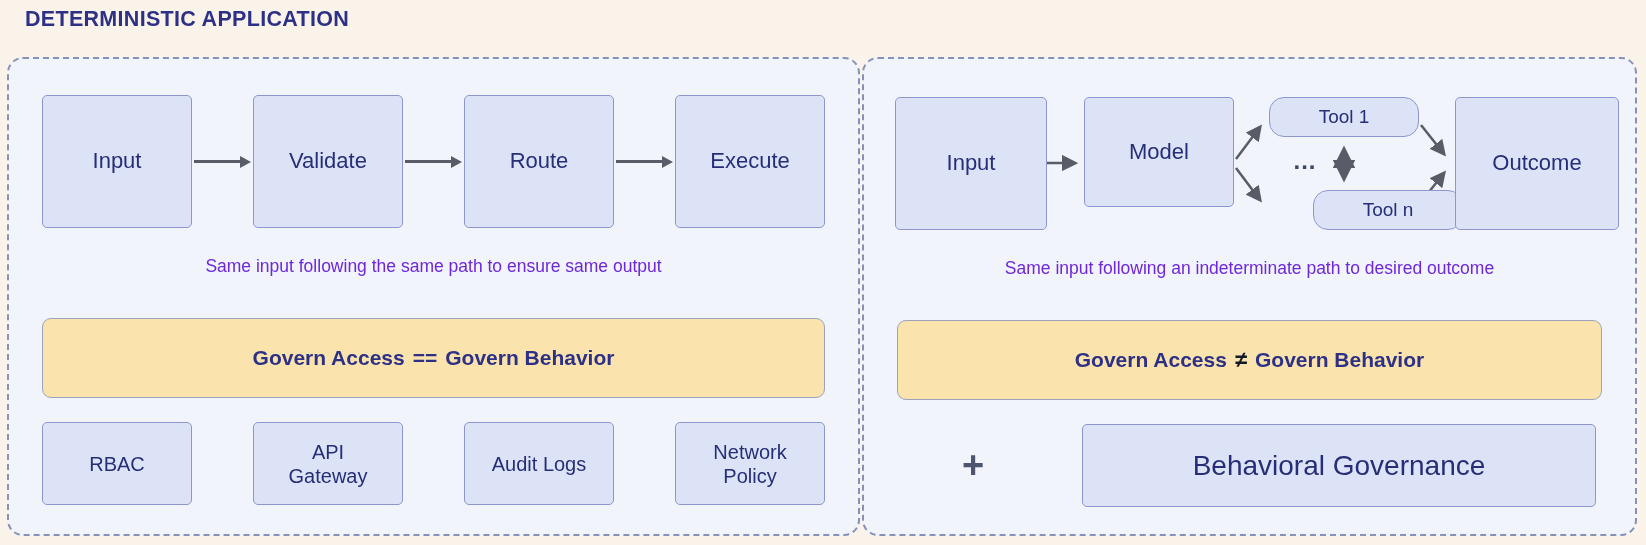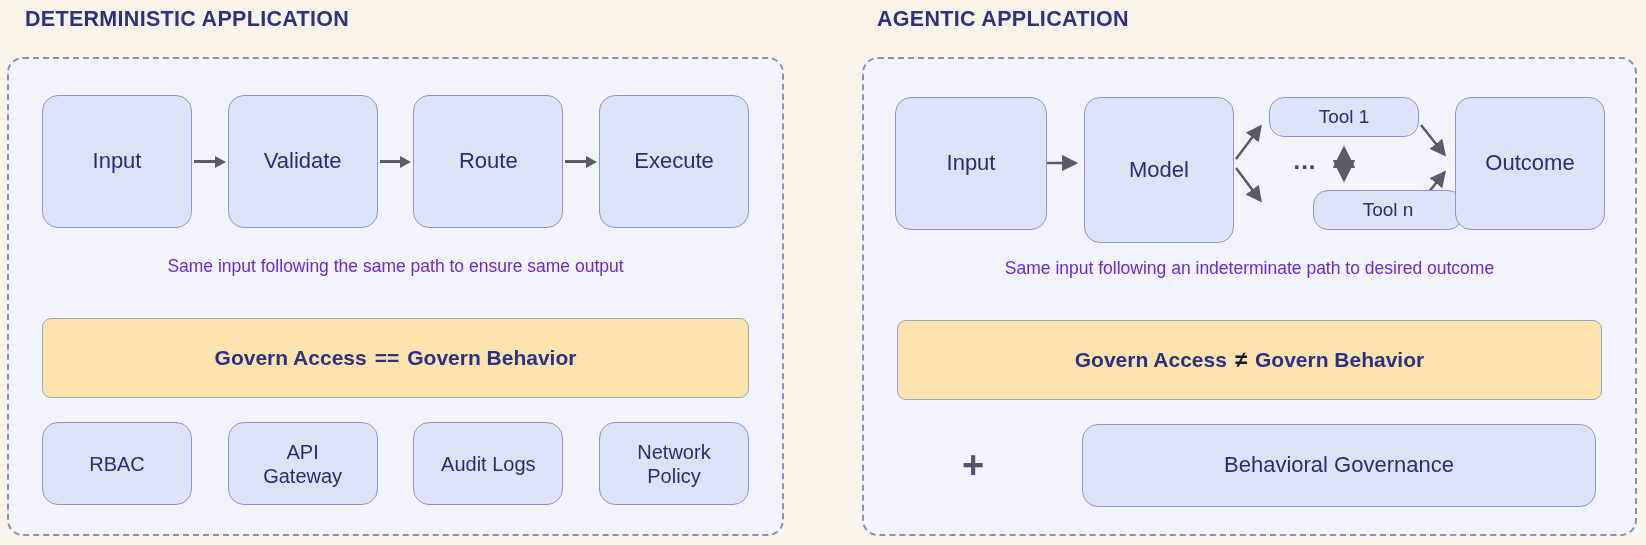--- a/index.html
+++ b/index.html
@@ -3,60 +3,60 @@
 <meta charset="utf-8">
 <style>
   html,body{margin:0;padding:0;}
   body{
     width:1646px;height:545px;position:relative;overflow:hidden;
     background:#faf3ea;
     font-family:"Liberation Sans", sans-serif;
     color:#282e79;
   }
   .col{position:absolute;top:0;height:545px;}
-  .col.left{left:7px;width:777px;}
+  .col.left{left:7px;width:853px;}
   .col.right{left:862px;width:775px;}
   .panel-title{
     position:absolute;top:7px;margin:0;
     font-size:21.5px;font-weight:800;letter-spacing:0.3px;color:#2d3186;
   }
   .col.left .panel-title{left:18px;}
   .col.right .panel-title{left:15px;}
   .container{
     position:absolute;top:57px;left:0;right:0;height:479px;
     box-sizing:border-box;
     background:#f2f4fb;
     border:2px dashed #8791b6;
     border-radius:16px;
   }
   
   .node{
     box-sizing:border-box;
-    background:#dde3f6;border:1.5px solid #8d97ce;border-radius:16px;
+    background:#dde3f6;border:1.5px solid #8d97ce;border-radius:5px;
     display:flex;align-items:center;justify-content:center;
     color:#262e78;font-size:22px;line-height:1.2;text-align:center;
   }
   
   .flow-row{margin:36px 33px 0;height:133px;display:flex;align-items:center;}
   .flow-row .node{width:150px;height:133px;flex:0 0 auto;}
   .harrow{flex:1 1 auto;display:flex;align-items:center;min-width:30px;padding:0 2px;}
   .harrow .shaft{flex:1;height:2.5px;background:#575c66;}
   .harrow::after{
     content:"";width:0;height:0;flex:0 0 auto;
     border-left:11px solid #575c66;border-top:6.5px solid transparent;border-bottom:6.5px solid transparent;
   }
   
   .flow-abs{position:relative;margin:38px 31px 0;height:133px;}
   .flow-abs .node{position:absolute;}
   .n-input{left:0;top:0;width:152px;height:133px;}
-  .n-model{left:189px;top:0;width:150px;height:146px;}
+  .n-model{left:189px;top:0;width:150px;height:110px;}
   .n-tool{left:374px;width:150px;height:40px;font-size:19px;border-radius:15px;}
   .n-tool.top{top:0;}
   .n-tool.bottom{top:93px;margin-left:44px;}
-  .n-outcome{left:560px;top:0;width:150px;height:133px;}
+  .n-outcome{left:560px;top:0;width:164px;height:133px;}
   .dots{
     position:absolute;left:388px;top:50px;width:44px;text-align:center;
     font-size:24px;font-weight:800;color:#3d4561;letter-spacing:1px;
   }
   .flow-svg{position:absolute;left:0;top:0;width:713px;height:133px;}
   
   .caption{
     margin-top:28px;height:22px;text-align:center;
     font-size:17.5px;color:#6d28d9;
   }
@@ -71,21 +71,21 @@
   .govern-box .op.neq{color:#111827;font-size:22px;}
   
   .bottom-row{margin:24px 33px 0;height:83px;position:relative;gap:12px;}
   .bottom-row.spread{display:flex;justify-content:space-between;}
   .bottom-row .node.ctrl{width:150px;height:83px;font-size:20px;padding:0 20px;}
   .plus-slot{
     position:absolute;left:0;top:0;width:152px;height:83px;
     display:flex;align-items:center;justify-content:center;
     font-size:38px;font-weight:700;color:#4d5570;
   }
-  .n-behavior{position:absolute;left:185px;top:0;width:514px;height:83px;font-size:22px;}
+  .n-behavior{position:absolute;left:185px;top:0;width:514px;height:83px;font-size:28px;}
 </style>
 </head>
 <body>
 
 <section class="col left">
   <h1 class="panel-title">DETERMINISTIC APPLICATION</h1>
   <div class="container">
 
     <div class="flow-row">
       <div class="node">Input</div>
@@ -115,21 +115,20 @@
       <div class="node ctrl">RBAC</div>
       <div class="node ctrl">API Gateway</div>
       <div class="node ctrl">Audit Logs</div>
       <div class="node ctrl">Network Policy</div>
     </div>
 
   </div>
 </section>
 
 <section class="col right">
-  <h1 class="panel-title">AGENTIC APPLICATION</h1>
   <div class="container">
 
     <div class="flow-abs">
       <svg class="flow-svg" viewBox="0 0 713 133">
         <defs>
           <marker id="ah" viewBox="0 0 10 10" refX="8" refY="5" markerWidth="6.5" markerHeight="6.5" orient="auto-start-reverse">
             <path d="M0,0 L10,5 L0,10 z" fill="#575c66"></path>
           </marker>
         </defs>
         <line x1="152" y1="66" x2="180" y2="66" stroke="#575c66" stroke-width="2.5" marker-end="url(#ah)"></line>

